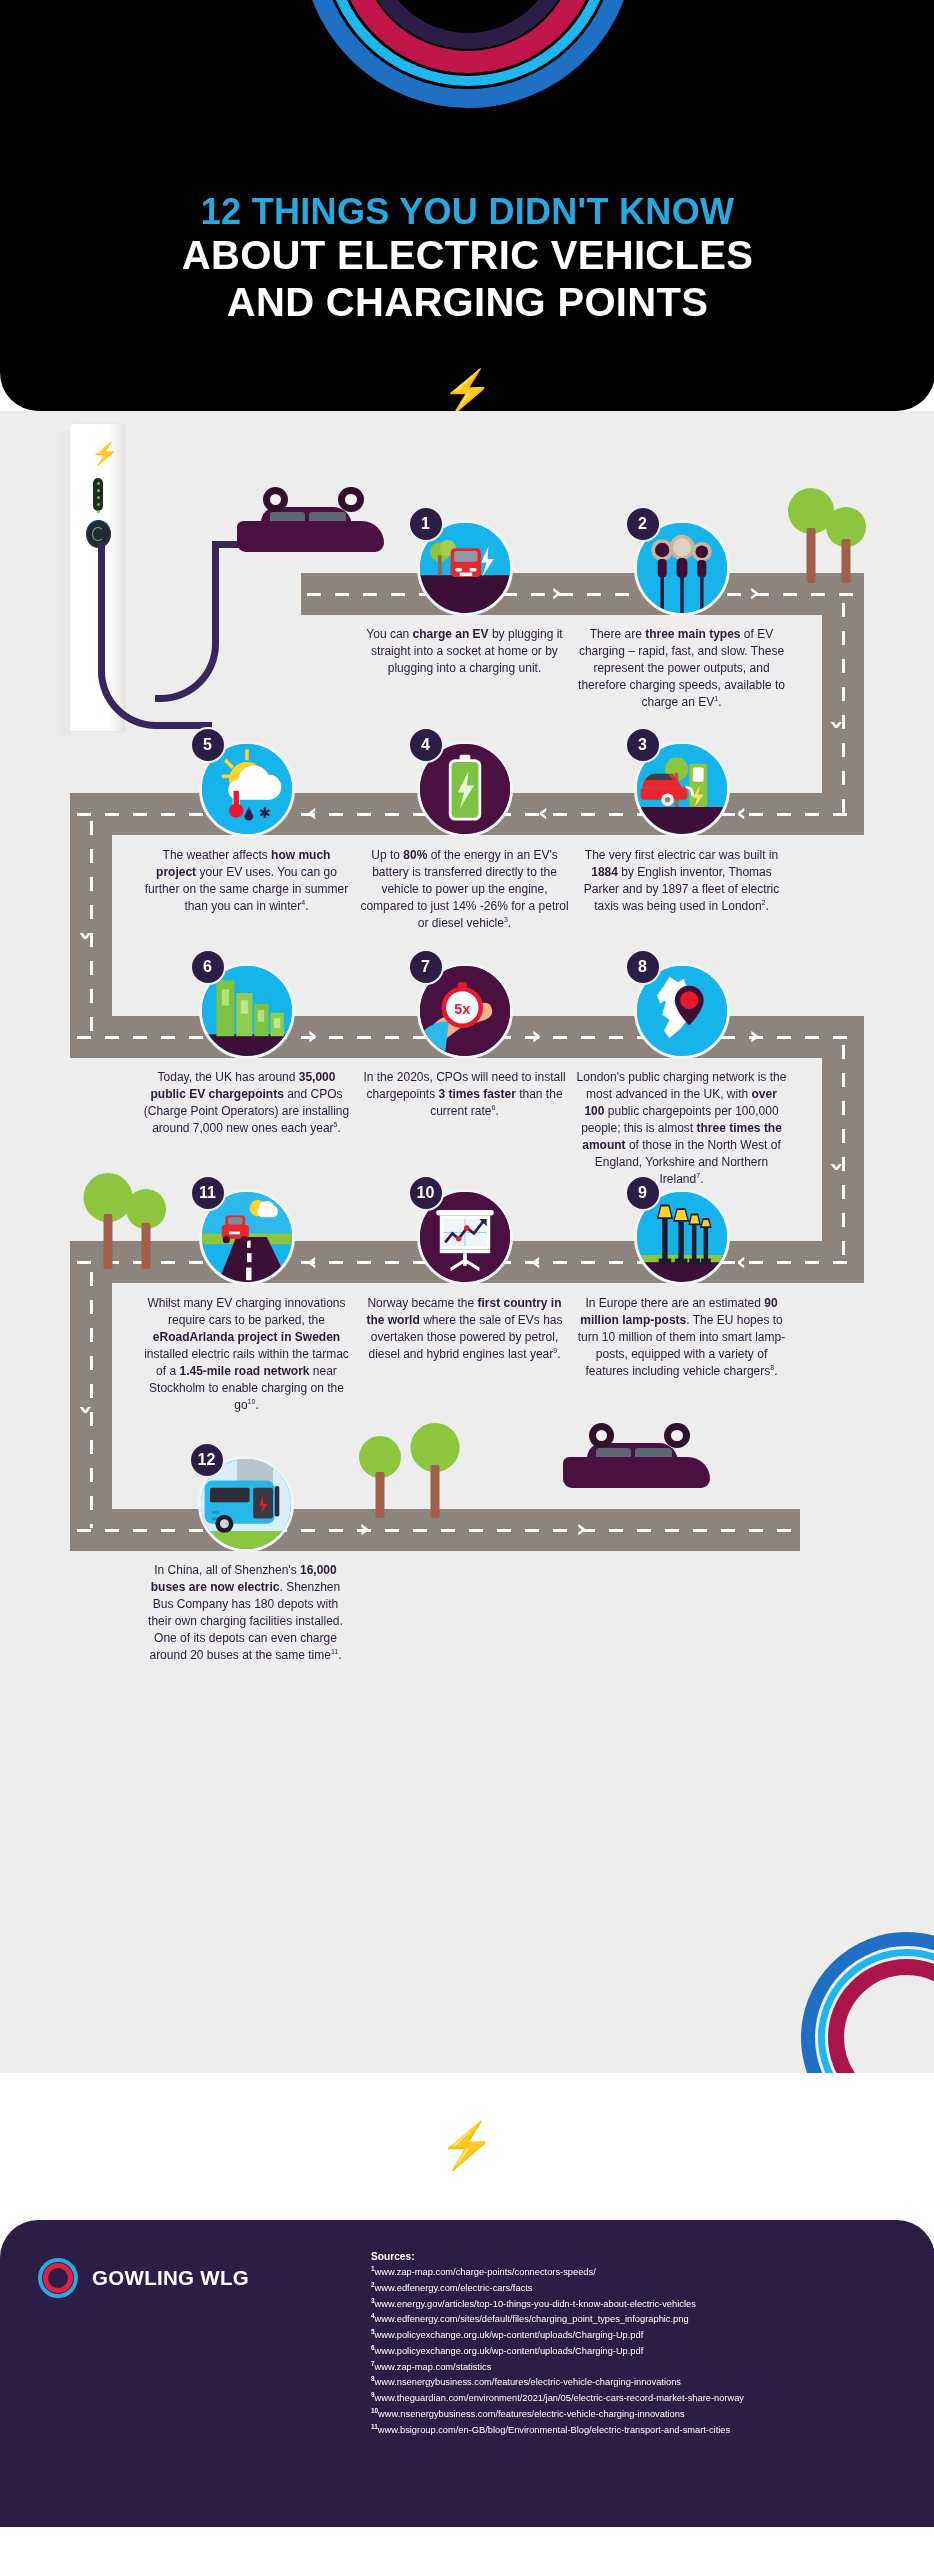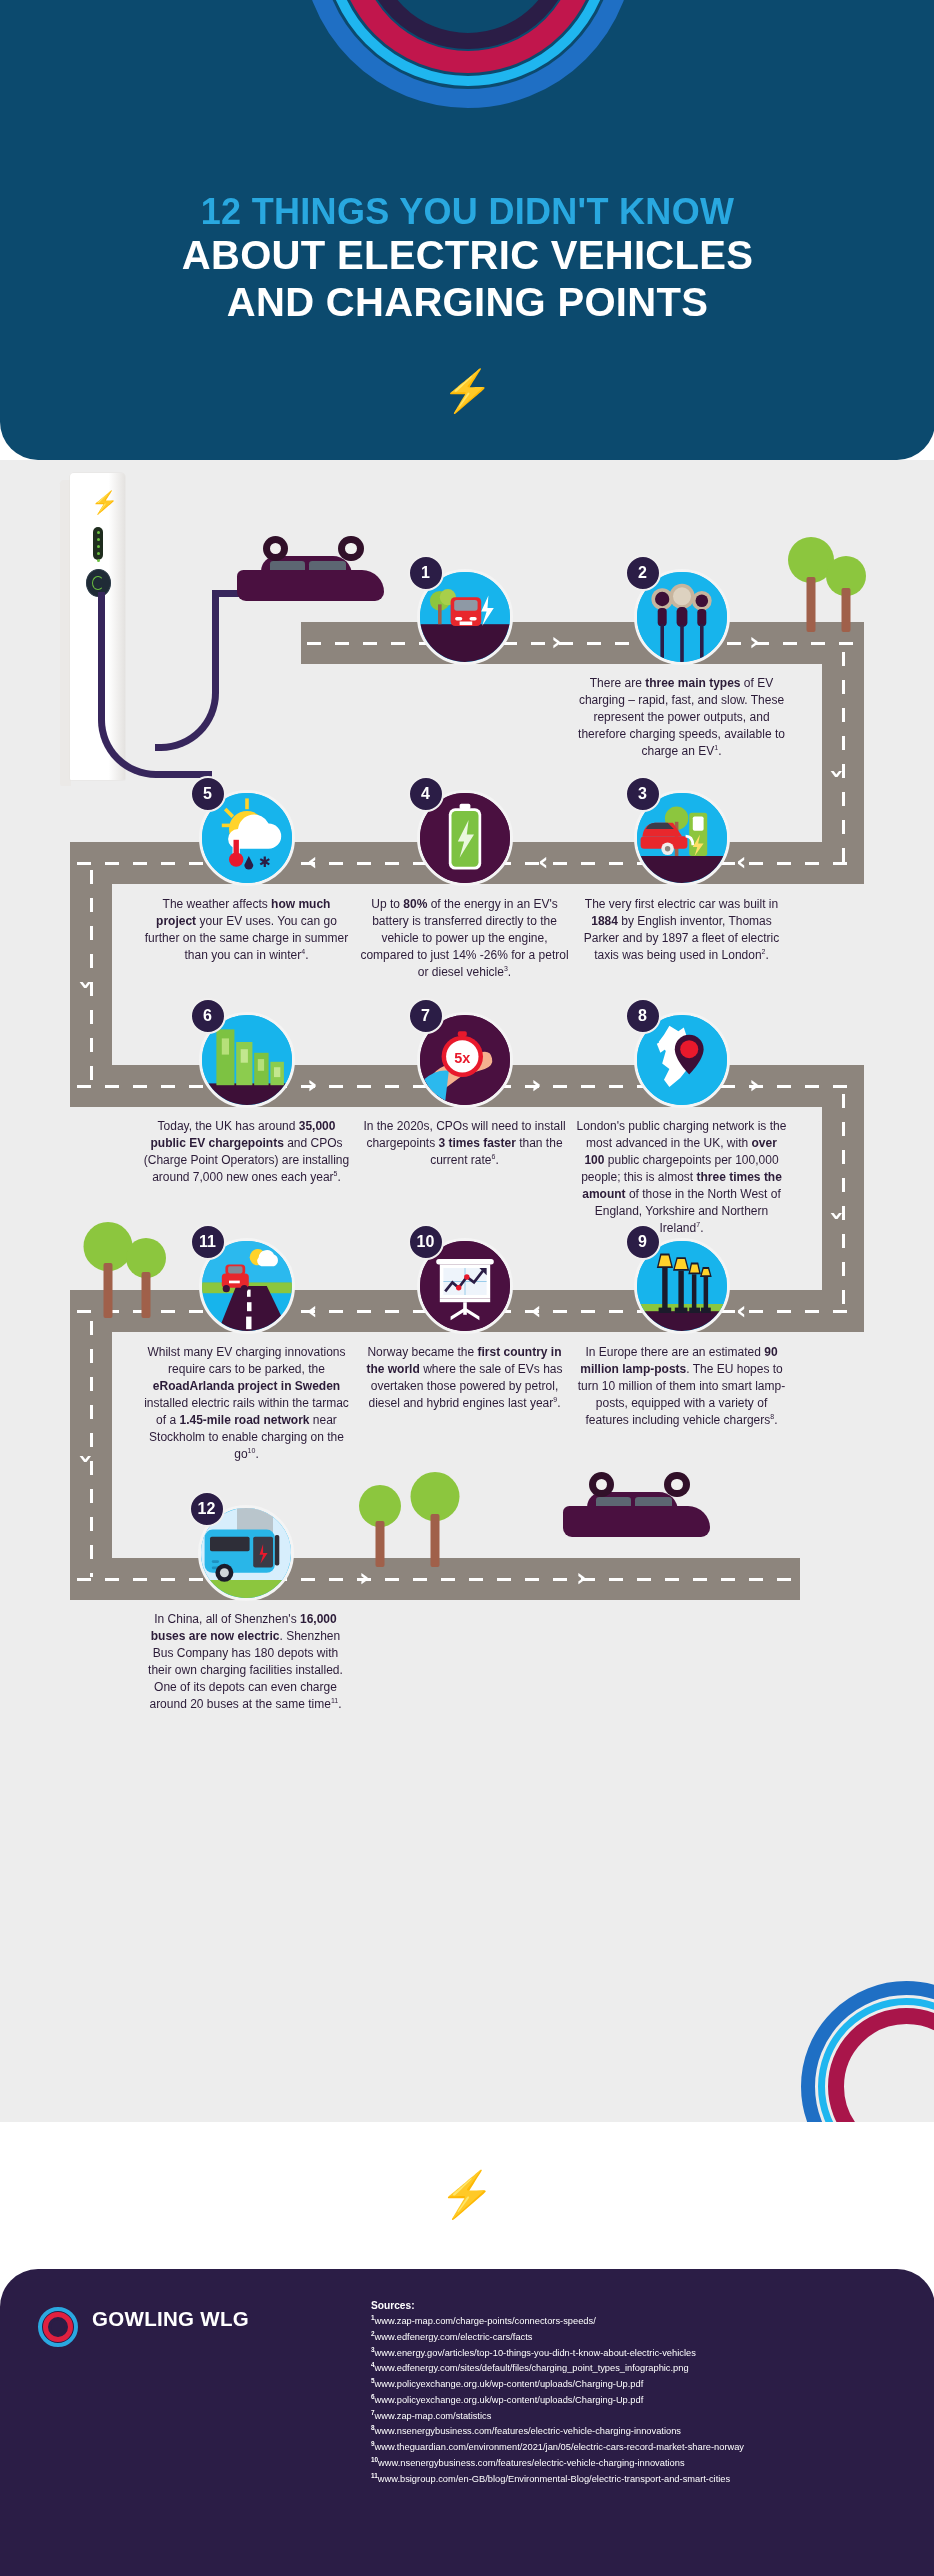--- a/index.html
+++ b/index.html
@@ -12,22 +12,22 @@
     width: 935px;
     height: 2576px;
     overflow: hidden;
     background: #ffffff;
   }
 
   
   .header {
     position: relative;
     width: 935px;
-    height: 460px;
-    background: #0c4a6e;
+    height: 411px;
+    background: #000000;
     border-bottom-left-radius: 38px;
     border-bottom-right-radius: 38px;
     overflow: hidden;
   }
   .header-rings {
     position: absolute;
     top: -225px;
     left: 50%;
     transform: translateX(-50%);
     width: 333px;
@@ -320,21 +320,21 @@
     background: #2b1d46;
     border-top-left-radius: 38px;
     border-top-right-radius: 38px;
     overflow: hidden;
   }
   .footer-logo {
     position: absolute;
     left: 38px;
     top: 38px;
     display: flex;
-    align-items: flex-start;
+    align-items: center;
     gap: 14px;
   }
   .logo-mark {
     position: relative;
     width: 40px; height: 40px;
     border-radius: 50%;
   }
   .logo-mark .lr {
     position: absolute; border-radius: 50%; border-style: solid;
   }
@@ -510,20 +510,21 @@
             <circle cx="31" cy="28" r="9" fill="#a8cf4a"></circle>
             <rect x="34" y="28" width="34" height="32" rx="5" fill="#e8272c"></rect>
             <rect x="38" y="31" width="26" height="12" rx="3" fill="#8e99a5"></rect>
             <rect x="39" y="50" width="8" height="4" rx="2" fill="#fff"></rect>
             <rect x="55" y="50" width="8" height="4" rx="2" fill="#fff"></rect>
             <rect x="44" y="55" width="14" height="4" fill="#fff"></rect>
             <polygon points="76,26 68,44 74,44 69,60 82,40 75,40" fill="#ffffff"></polygon>
           </svg>
         </div>
       </div>
+      <div class="fact-text">You can <b>charge an EV</b> by plugging it straight into a socket at home or by plugging into a charging unit.</div>
     </div>
 
     <div class="fact" style="left:576px; top:109px;">
       <div class="fact-icon-wrap">
         <div class="fact-badge">2</div>
         <div class="fact-circle">
           <svg viewBox="0 0 100 100" width="100%" height="100%">
             <rect x="0" y="0" width="100" height="100" fill="#17b4ec"></rect>
             <circle cx="28" cy="30" r="12" fill="#c7b59e"></circle>
               <circle cx="28" cy="30" r="8" fill="#3d0f37"></circle>

